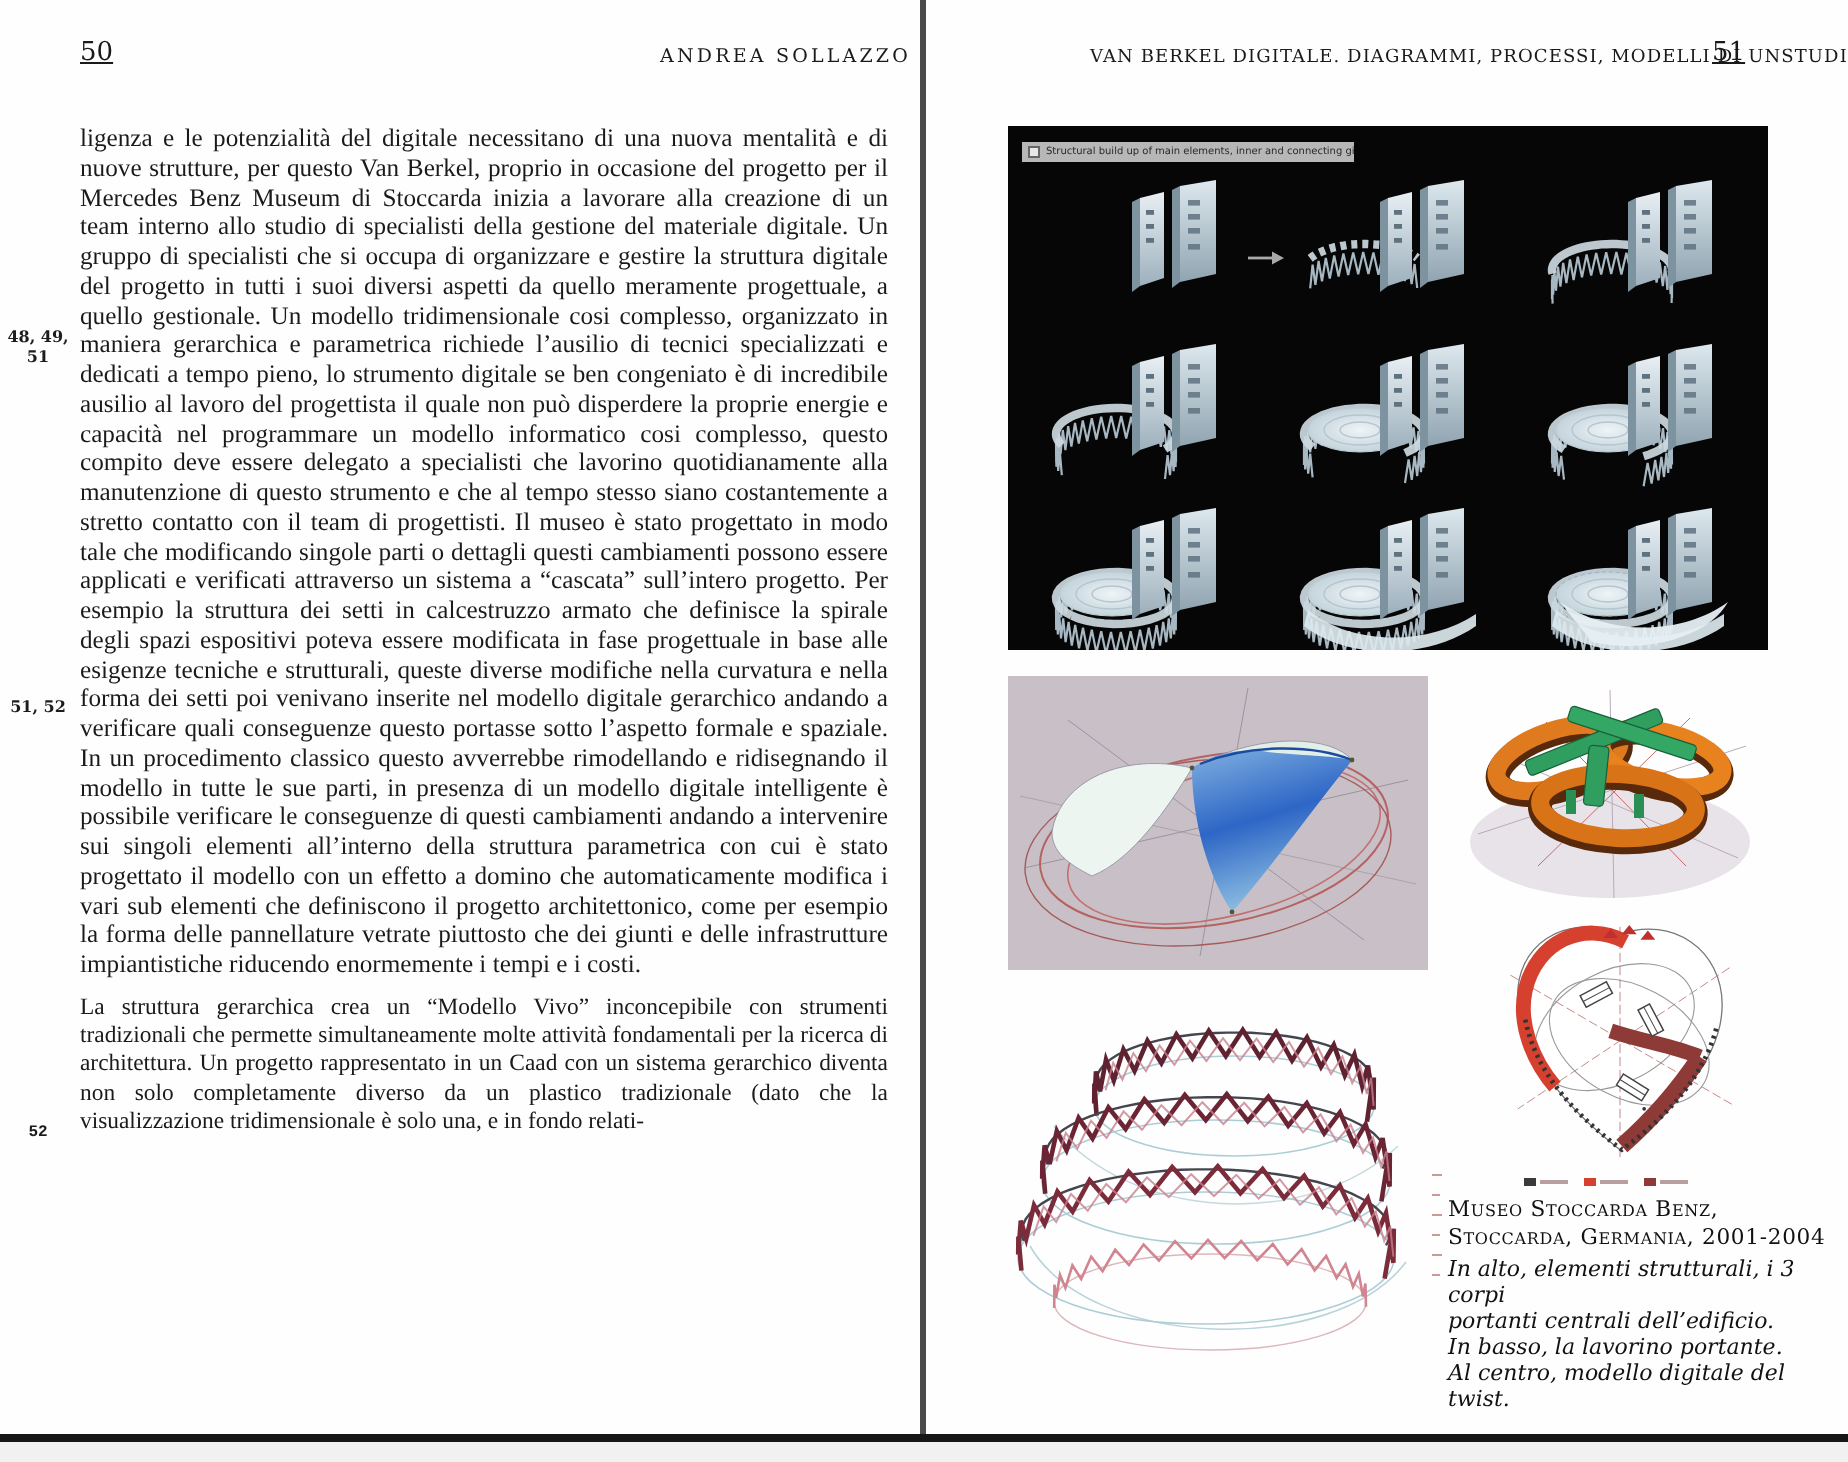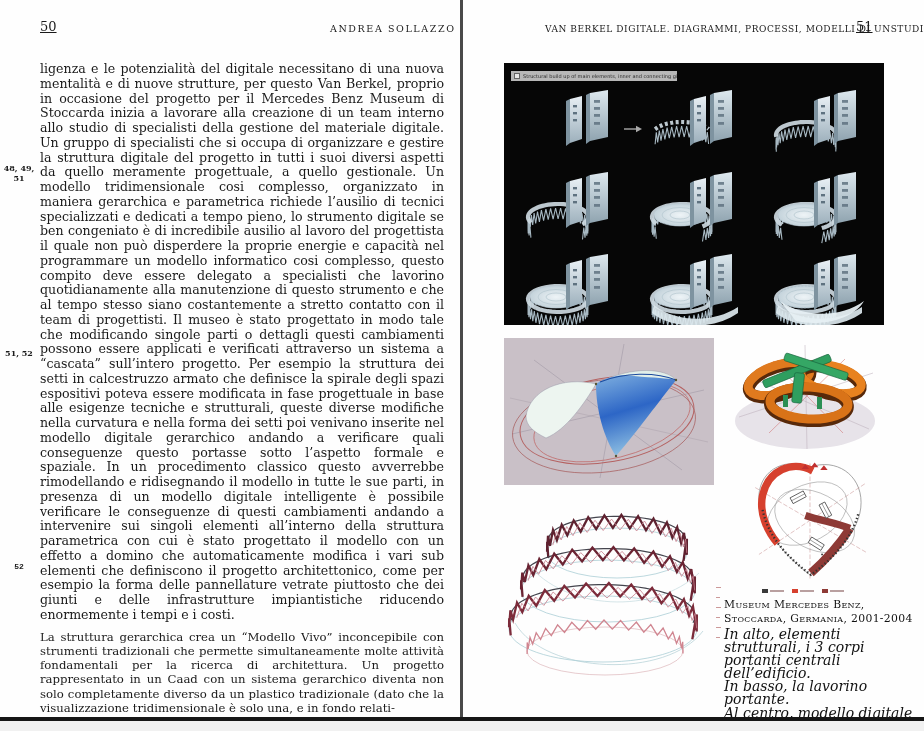--- a/index.html
+++ b/index.html
@@ -11,21 +11,21 @@
   .bottom-strip{position:absolute;left:0;top:721px;width:924px;height:10px;background:#f1f1f1;}
   
   .pagenum{position:absolute;font-size:13px;color:#1a1a1a;text-decoration:underline;}
   .pn-left{left:40px;top:19px;}
   .pn-right{left:856px;top:19px;}
   .running{position:absolute;font-size:9.5px;letter-spacing:1.6px;color:#1a1a1a;white-space:nowrap;}
   .run-left{left:330px;top:23px;}
   .run-right{left:505px;top:24px;letter-spacing:0.55px;font-size:9px;margin-left:40px;}
   
   .body-col{position:absolute;left:40px;top:62px;width:404px;text-align:justify;}
-  .body-col p{margin:0;}
+  .body-col p{margin:0;font-family:Liberation Serif, serif;}
   .p1{font-size:12.6px;line-height:14.75px;}
   .p2{font-size:11.7px;line-height:14.25px;margin-top:7px !important;}
   .margin-note{position:absolute;left:2px;width:34px;text-align:center;
                font-size:8px;font-weight:bold;line-height:9.5px;color:#1c1c1c;}
   .mn1{top:164px;} .mn2{top:349px;} .mn3{top:562px;font-family:Liberation Mono, monospace;}
   
   .fig{position:absolute;}
   .panel{left:504px;top:63px;width:380px;height:262px;background:#060606;}
   .panel svg{position:absolute;left:0;top:0;}
   .panel-label{position:absolute;left:7px;top:8px;width:166px;height:10px;background:#b7b7b7;
@@ -39,21 +39,21 @@
   .wire{left:505px;top:503px;width:207px;height:188px;}
   .ticks{left:716px;top:585px;width:6px;height:60px;}
   .legend{position:absolute;left:762px;top:589px;display:flex;gap:8px;align-items:center;}
   .legend .item{display:flex;gap:2px;align-items:center;}
   .legend .sw{width:6px;height:4px;}
   .legend .txt{width:14px;height:2px;background:#b9a0a0;}
   
   .caption{position:absolute;left:724px;top:598px;width:196px;}
   .cap-title{font-size:10.8px;font-variant:small-caps;letter-spacing:0.35px;line-height:13.5px;color:#111;}
   .cap-lines{margin-top:3px;}
-  .cap-line{font-style:italic;font-size:14px;line-height:13.1px;color:#111;}
+  .cap-line{font-style:italic;font-size:11px;line-height:13.1px;color:#111;}
 </style>
 </head>
 <body>
 
 <div class="spread">
 
   <div>
     <span class="pagenum pn-left">50</span>
     <span class="running run-left">ANDREA SOLLAZZO</span>
 
@@ -385,21 +385,21 @@
       <rect x="0" y="2" width="5" height="1" fill="#cc9999"></rect>
         <rect x="0" y="12" width="4" height="1" fill="#cc9999"></rect>
       <rect x="0" y="22" width="5" height="1" fill="#cc9999"></rect>
         <rect x="0" y="32" width="4" height="1" fill="#cc9999"></rect>
       <rect x="0" y="42" width="5" height="1" fill="#cc9999"></rect>
         <rect x="0" y="52" width="4" height="1" fill="#cc9999"></rect>
     </svg>
 
     <div class="caption">
       <div class="cap-title">
-        <div>Museum Mercedes Benz,</div>
+        <div>Museo Stoccarda Benz,</div>
         <div>Stoccarda, Germania, 2001-2004</div>
       </div>
       <div class="cap-lines">
         <div class="cap-line">In alto, elementi strutturali, i 3 corpi</div>
         <div class="cap-line">portanti centrali dell’edificio.</div>
         <div class="cap-line">In basso, la lavorino portante.</div>
         <div class="cap-line">Al centro, modello digitale del twist.</div>
       </div>
     </div>
   </div>

